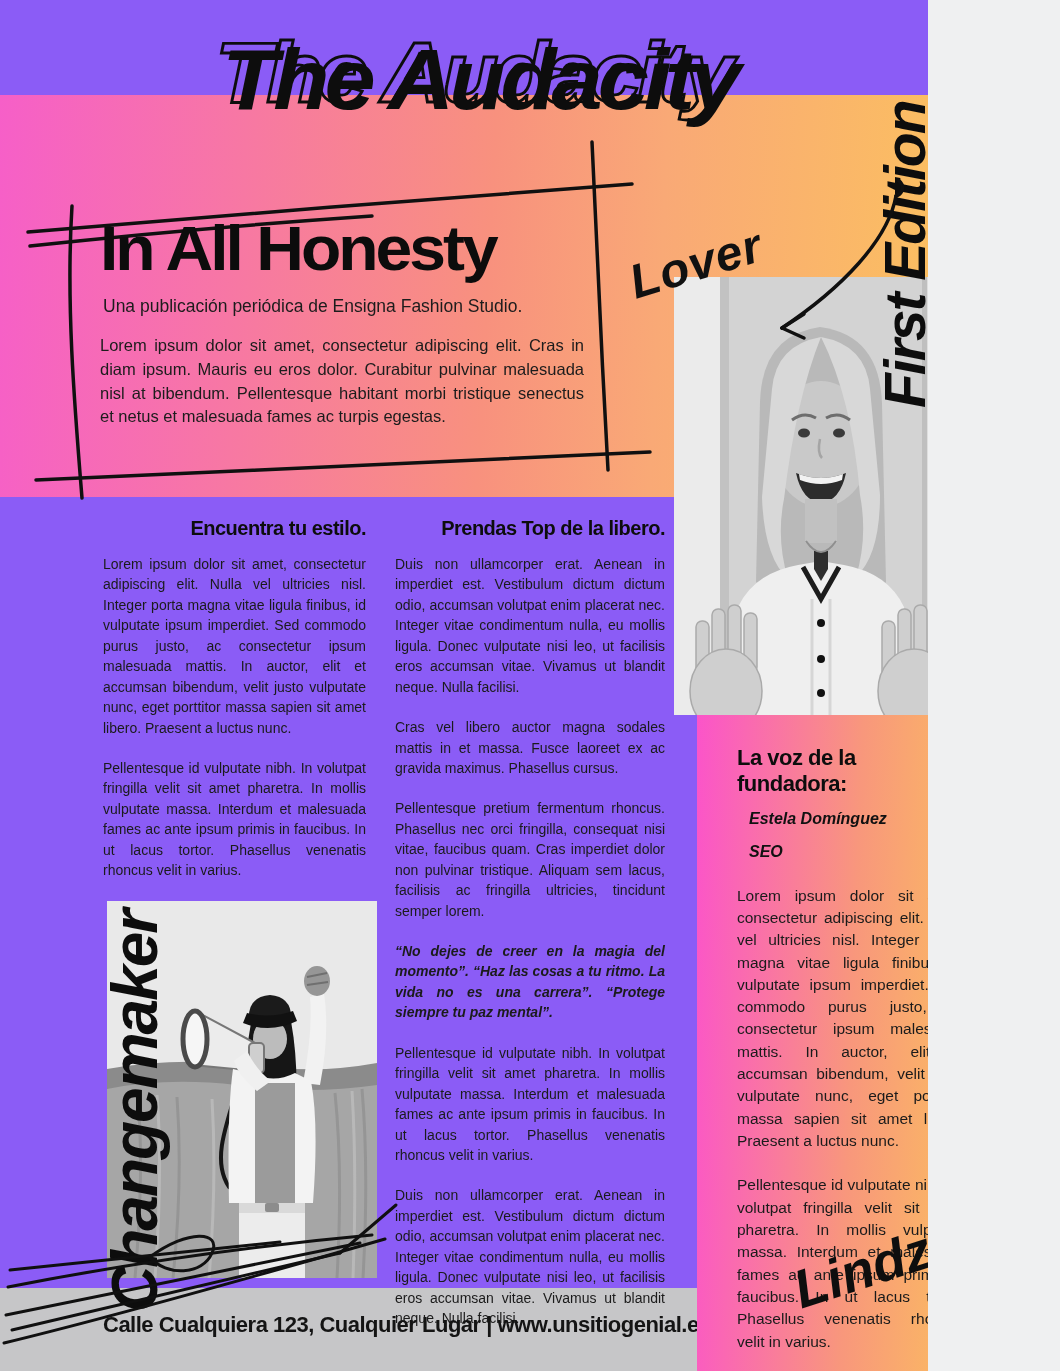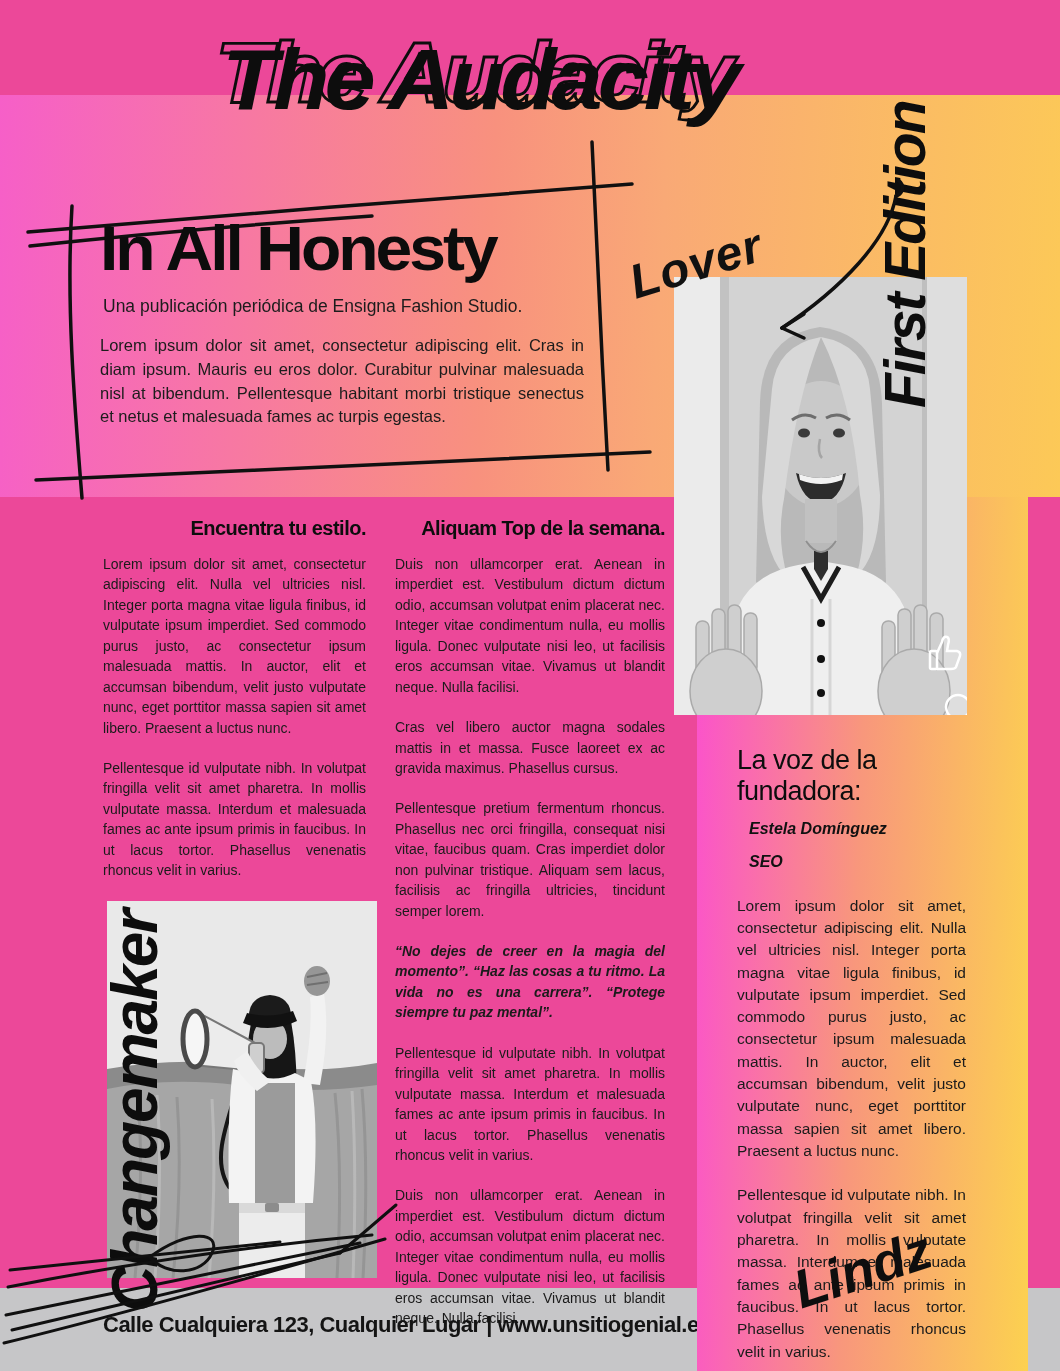--- a/index.html
+++ b/index.html
@@ -1,17 +1,17 @@
 <!DOCTYPE html>
 <html><head>
 <meta charset="utf-8">
 <style>
   html,body{margin:0;padding:0;background:#eff0f1;}
-  .page{position:relative;width:1060px;height:1371px;overflow:hidden;
-        background:#ec4899;font-family:"Liberation Sans",sans-serif;color:#171717;}
+  .page{position:relative;width:928px;height:1371px;overflow:hidden;
+        background:#8b5cf6;font-family:"Liberation Sans",sans-serif;color:#171717;}
 
   
   .top-block{position:absolute;left:0;top:95px;width:1060px;height:402px;
     background:linear-gradient(93deg,#f65fc8 0%,#f8917e 46%,#f9a976 62%,#fcc957 100%);}
   .right-panel{position:absolute;left:697px;top:497px;width:331px;height:874px;
     background:linear-gradient(92deg,#fb51cd 0%,#f8977c 48%,#fcd150 100%);z-index:4;}
 
   
   .masthead{position:absolute;left:222px;top:28px;z-index:6;
     font-style:italic;font-weight:bold;font-size:92px;letter-spacing:-5px;
@@ -49,21 +49,21 @@
   
   .col{position:absolute;top:517px;z-index:3;}
   .col-left{left:103px;width:263px;}
   .col-mid{left:395px;width:270px;}
   .col-heading{font-weight:bold;font-size:20px;letter-spacing:-.5px;color:#0d0d0d;margin:0 0 14px 0;text-align:right;}
   .col p{margin:0 0 20px 0;font-size:14px;line-height:1.46;text-align:justify;color:#1b1b1b;}
   .col p.quote{font-weight:bold;font-style:italic;}
 
   
   .founder{position:absolute;left:737px;top:745px;width:229px;z-index:6;}
-  .founder-heading{font-weight:normal;font-size:27px;letter-spacing:-.5px;color:#0d0d0d;margin:0 16px 8px 0;}
+  .founder-heading{font-weight:bold;font-size:22px;letter-spacing:-.5px;color:#0d0d0d;margin:0 16px 8px 0;}
   .founder-name,.founder-role{font-weight:bold;font-style:italic;font-size:16px;margin:12px;line-height:1.3;color:#111;}
   .founder p.body{margin:22px 0 0 0;font-size:15.5px;line-height:1.44;text-align:justify;color:#1b1b1b;}
   .signature{position:absolute;left:792px;top:1238px;z-index:7;
     font-style:italic;font-weight:bold;font-size:54px;transform:rotate(-18deg);color:#0e0e0e;}
 
   
   .footer-bar{position:absolute;left:0;top:1288px;width:1060px;height:83px;background:#c6c6c8;z-index:2;}
   .footer-text{position:absolute;left:103px;top:1312px;z-index:3;
     font-weight:bold;font-size:22px;letter-spacing:-.5px;color:#141414;white-space:nowrap;}
   .scribble{position:absolute;left:0;top:1195px;z-index:6;}
@@ -187,21 +187,21 @@
       <path d="M126 168 Q120 210 122 302 L206 302 Q212 222 204 180 L188 172 Q168 182 150 174 Z" fill="#f3f3f3"></path>
       <rect x="148" y="182" width="40" height="120" fill="#9b9b9b"></rect>
       <path d="M150 190 Q132 176 127 160 L140 150 Q150 170 164 180 Z" fill="#f0f0f0"></path>
       <rect x="132" y="302" width="66" height="75" fill="#ececec"></rect>
       <rect x="132" y="302" width="66" height="10" fill="#d9d9d9"></rect>
       <rect x="158" y="302" width="14" height="9" rx="2" fill="#8c8c8c"></rect>
     </svg>
   </div>
 
   <div class="col col-mid">
-    <h3 class="col-heading">Aliquam Top de la semana.</h3>
+    <h3 class="col-heading">Prendas Top de la libero.</h3>
     <p>Duis non ullamcorper erat. Aenean in imperdiet est. Vestibulum dictum dictum odio, accumsan volutpat enim placerat nec. Integer vitae condimentum nulla, eu mollis ligula. Donec vulputate nisi leo, ut facilisis eros accumsan vitae. Vivamus ut blandit neque. Nulla facilisi.</p>
     <p>Cras vel libero auctor magna sodales mattis in et massa. Fusce laoreet ex ac gravida maximus. Phasellus cursus.</p>
     <p>Pellentesque pretium fermentum rhoncus. Phasellus nec orci fringilla, consequat nisi vitae, faucibus quam. Cras imperdiet dolor non pulvinar tristique. Aliquam sem lacus, facilisis ac fringilla ultricies, tincidunt semper lorem.</p>
     <p class="quote">“No dejes de creer en la magia del momento”. “Haz las cosas a tu ritmo. La vida no es una carrera”. “Protege siempre tu paz mental”.</p>
     <p>Pellentesque id vulputate nibh. In volutpat fringilla velit sit amet pharetra. In mollis vulputate massa. Interdum et malesuada fames ac ante ipsum primis in faucibus. In ut lacus tortor. Phasellus venenatis rhoncus velit in varius.</p>
     <p>Duis non ullamcorper erat. Aenean in imperdiet est. Vestibulum dictum dictum odio, accumsan volutpat enim placerat nec. Integer vitae condimentum nulla, eu mollis ligula. Donec vulputate nisi leo, ut facilisis eros accumsan vitae. Vivamus ut blandit neque. Nulla facilisi.</p>
   </div>
 
   <div class="founder">
     <h3 class="founder-heading">La voz de la fundadora:</h3>

